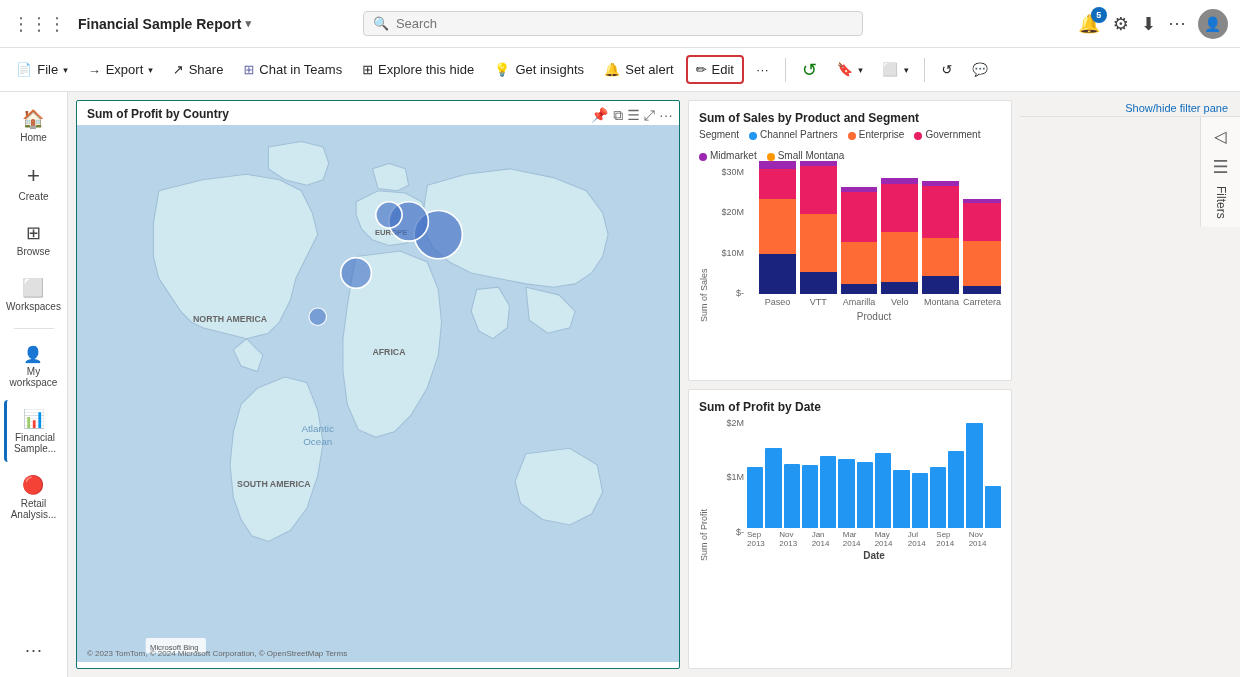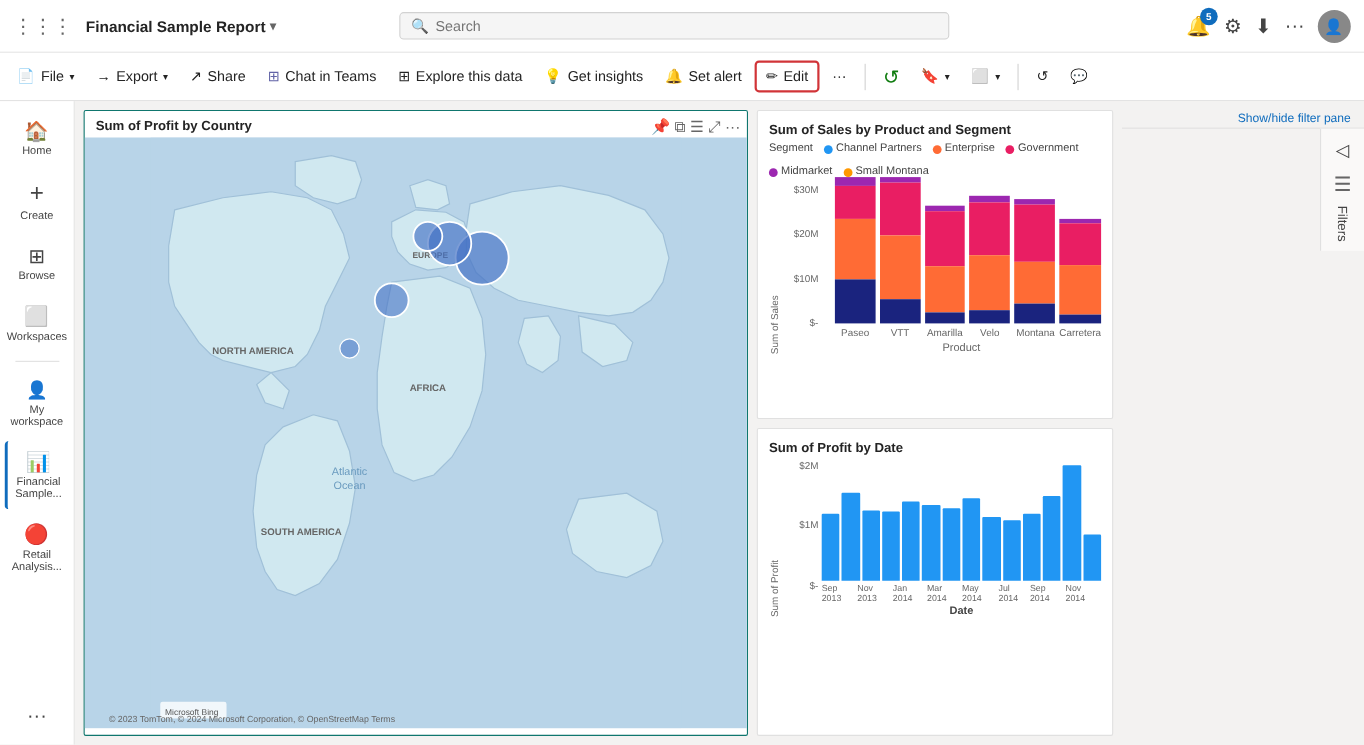--- a/index.html
+++ b/index.html
@@ -270,21 +270,21 @@
     }
     .filter-icon-vert {
       font-size: 18px;
       color: #666;
       cursor: pointer;
     }
 
     .map-credit {
       position: absolute;
       bottom: 4px;
-      left: 22px;
+      left: 10px;
       font-size: 8px;
       color: #666;
     }
   </style>
 </head>
 <body>
 
 <div class="top-bar">
   <span class="app-grid-icon">⋮⋮⋮</span>
   <span class="report-title">
@@ -321,21 +321,21 @@
   <button class="toolbar-btn">
     <span>↗</span>
     <span>Share</span>
   </button>
   <button class="toolbar-btn">
     <span style="color:#6264a7;">⊞</span>
     <span>Chat in Teams</span>
   </button>
   <button class="toolbar-btn">
     <span>⊞</span>
-    <span>Explore this data</span>
+    <span>Explore this hide</span>
   </button>
   <button class="toolbar-btn">
     <span>💡</span>
     <span>Get insights</span>
   </button>
   <button class="toolbar-btn">
     <span>🔔</span>
     <span>Set alert</span>
   </button>
   <button class="toolbar-btn edit-btn">

